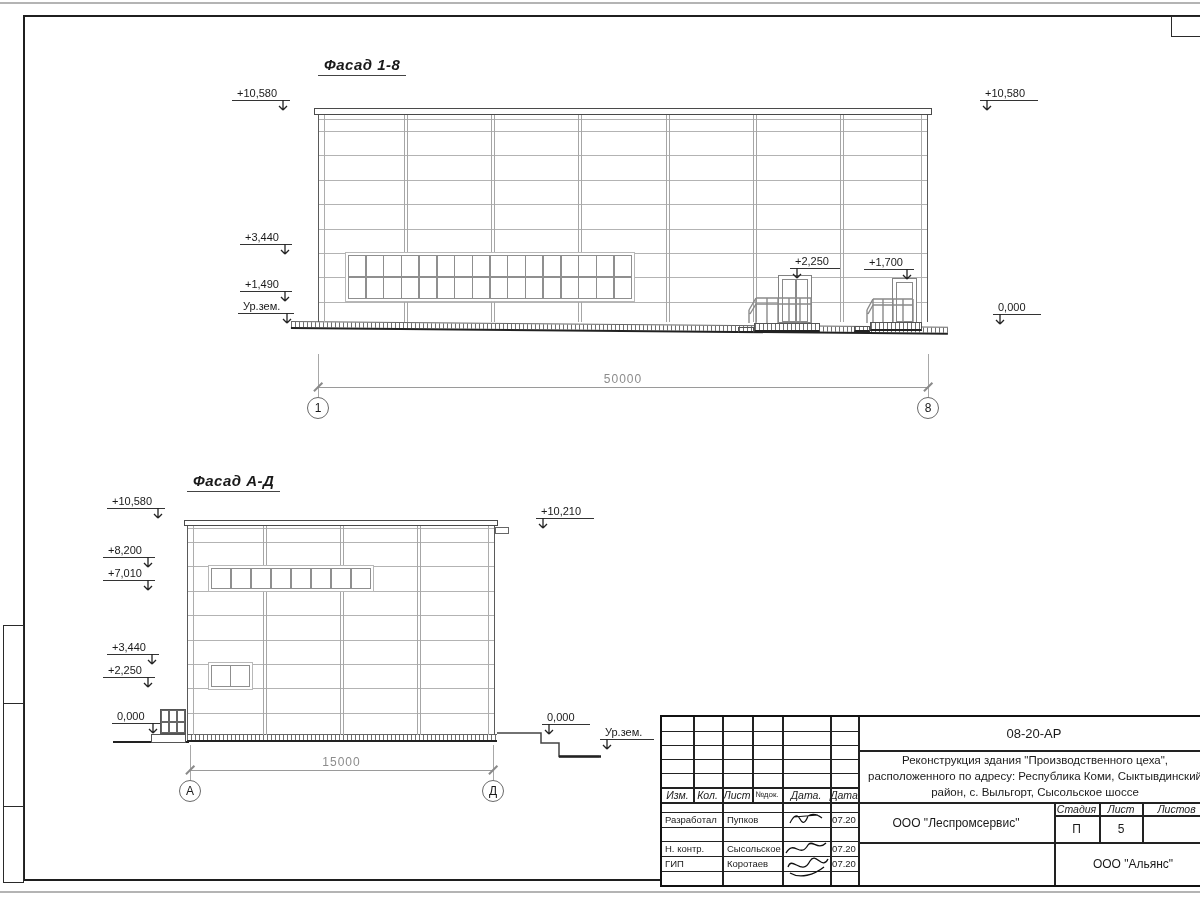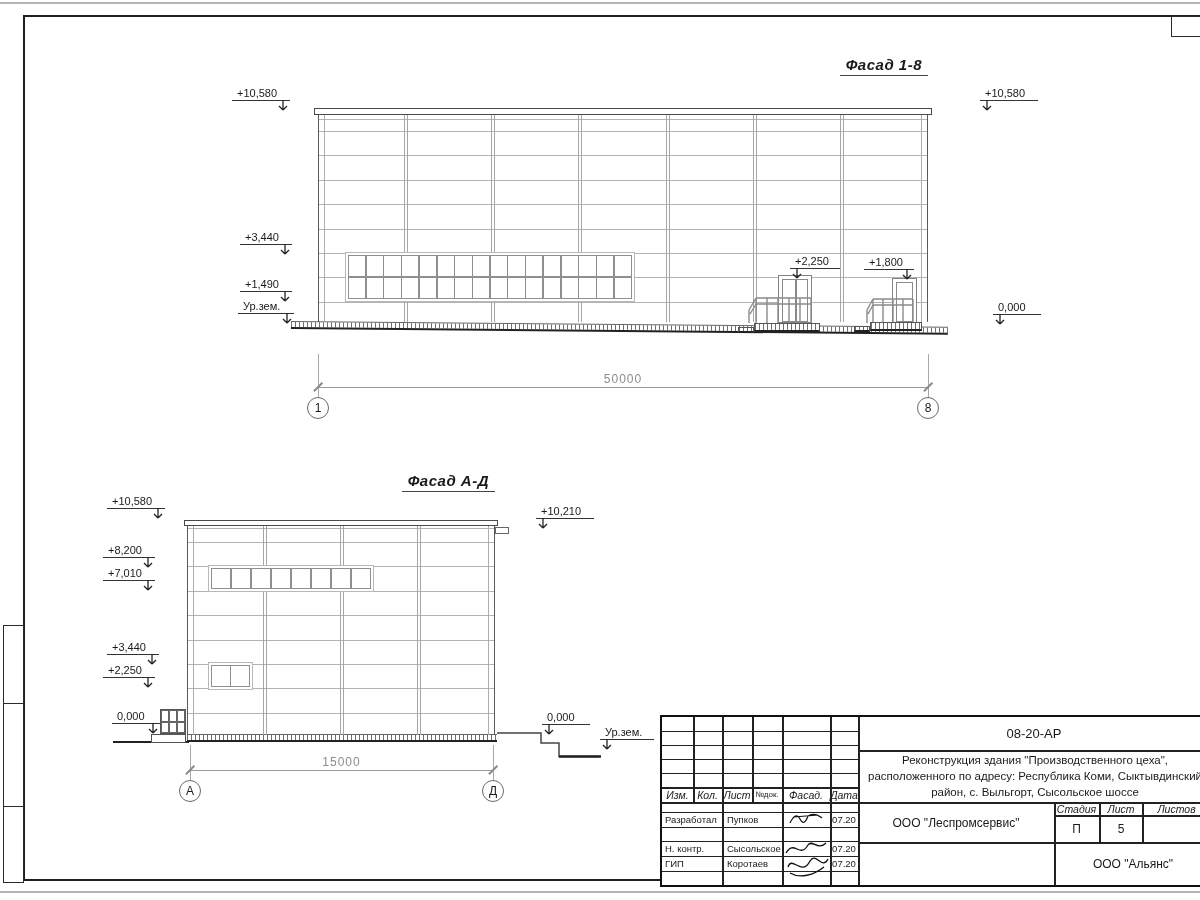--- a/index.html
+++ b/index.html
@@ -6,21 +6,21 @@
   body{width:1200px;height:900px;background:#fff;overflow:hidden;position:relative;
        font-family:"Liberation Sans","DejaVu Sans",sans-serif;color:#1a1a1a;}
   .abs{position:absolute;}
   
   .page-edge{position:absolute;left:0;width:1200px;height:2px;background:#b4b4b4;}
   
   .frame{position:absolute;left:23px;top:15px;width:1210px;height:866px;border:2px solid #1f1f1f;box-sizing:border-box;}
   .corner-box{position:absolute;left:1171px;top:16px;width:62px;height:21px;border:1.5px solid #2a2a2a;background:#fff;box-sizing:border-box;}
   .side-box{position:absolute;left:3px;width:21px;border:1.5px solid #2a2a2a;box-sizing:border-box;background:#fff;}
   
-  .ftitle{position:absolute;text-align:right;font-size:15px;font-style:italic;font-weight:bold;letter-spacing:.5px;}
+  .ftitle{position:absolute;text-align:left;font-size:15px;font-style:italic;font-weight:bold;letter-spacing:.5px;}
   .ftitle span{border-bottom:1px solid #444;padding:0 6px 2px;}
   
   .building{position:absolute;}
   .parapet{position:absolute;background:#fff;border:1px solid #4a4a4a;box-sizing:border-box;}
   .wall{position:absolute;left:0;right:0;bottom:0;border-left:1.2px solid #5a5a5a;border-right:1.2px solid #5a5a5a;box-sizing:border-box;
         background-image:repeating-linear-gradient(to bottom,#b3b3b3 0 1px,transparent 1px 24.4px);background-position:0 16px;}
   .wall:before,.wall:after{content:'';position:absolute;top:0;bottom:0;width:1px;background:#adadad;}
   .wall:before{left:5px;} .wall:after{right:5px;}
   .colline{position:absolute;width:4px;border-left:1px solid #a6a6a6;border-right:1px solid #a6a6a6;box-sizing:border-box;}
   
@@ -205,21 +205,21 @@
 </div>
 <div class="elev al" style="left:790px;top:255px;width:40px">
   <span>+2,250</span>
   <svg width="12" height="13" viewBox="0 0 12 13">
       <g stroke="#222" stroke-width="1.3" fill="none">
         <path d="M6,0 V10 M2,6 L6,10 M10,6 L6,10"></path>
       </g>
     </svg>
 </div>
 <div class="elev ar" style="left:864px;top:256px;width:40px">
-  <span>+1,800</span>
+  <span>+1,700</span>
   <svg width="12" height="13" viewBox="0 0 12 13">
       <g stroke="#222" stroke-width="1.3" fill="none">
         <path d="M6,0 V10 M2,6 L6,10 M10,6 L6,10"></path>
       </g>
     </svg>
 </div>
 
 <div class="extline" style="left:318px;top:354px;height:43px"></div>
 <div class="extline" style="left:928px;top:354px;height:43px"></div>
 <div class="dimlabel" style="left:318px;top:372px;width:610px">50000</div>
@@ -390,21 +390,21 @@
   <div class="ln" style="left:392px;top:98px;width:156px;height:1.5px"></div>
   <div class="ln" style="left:196px;top:125px;width:352px;height:1.5px"></div>
   <div class="ln" style="left:392px;top:85px;width:2px;height:83px"></div>
   <div class="ln" style="left:437px;top:85px;width:1.5px;height:40px"></div>
   <div class="ln" style="left:480px;top:85px;width:1.5px;height:40px"></div>
 
   <div class="cell fs10" style="left:0;top:70px;width:31px;height:15px">Изм.</div>
   <div class="cell fs10" style="left:31px;top:70px;width:29px;height:15px">Кол.</div>
   <div class="cell fs10" style="left:60px;top:70px;width:30px;height:15px">Лист</div>
   <div class="cell fs8" style="left:90px;top:70px;width:30px;height:15px">№док.</div>
-  <div class="cell fs10" style="left:120px;top:70px;width:48px;height:15px">Фасад.</div>
+  <div class="cell fs10" style="left:120px;top:70px;width:48px;height:15px">Дата.</div>
   <div class="cell fs10" style="left:168px;top:70px;width:28px;height:15px">Дата</div>
 
   <div class="cell l fs95" style="left:0;top:95px;width:60px;height:15px">Разработал</div>
   <div class="cell l fs95" style="left:62px;top:95px;width:58px;height:15px">Пупков</div>
   <div class="cell fs95" style="left:168px;top:95px;width:28px;height:15px">07.20</div>
   <div class="cell l fs95" style="left:0;top:124px;width:60px;height:15px">Н. контр.</div>
   <div class="cell l fs95" style="left:62px;top:124px;width:58px;height:15px">Сысольское</div>
   <div class="cell fs95" style="left:168px;top:124px;width:28px;height:15px">07.20</div>
   <div class="cell l fs95" style="left:0;top:139px;width:60px;height:15px">ГИП</div>
   <div class="cell l fs95" style="left:62px;top:139px;width:58px;height:15px">Коротаев</div>

